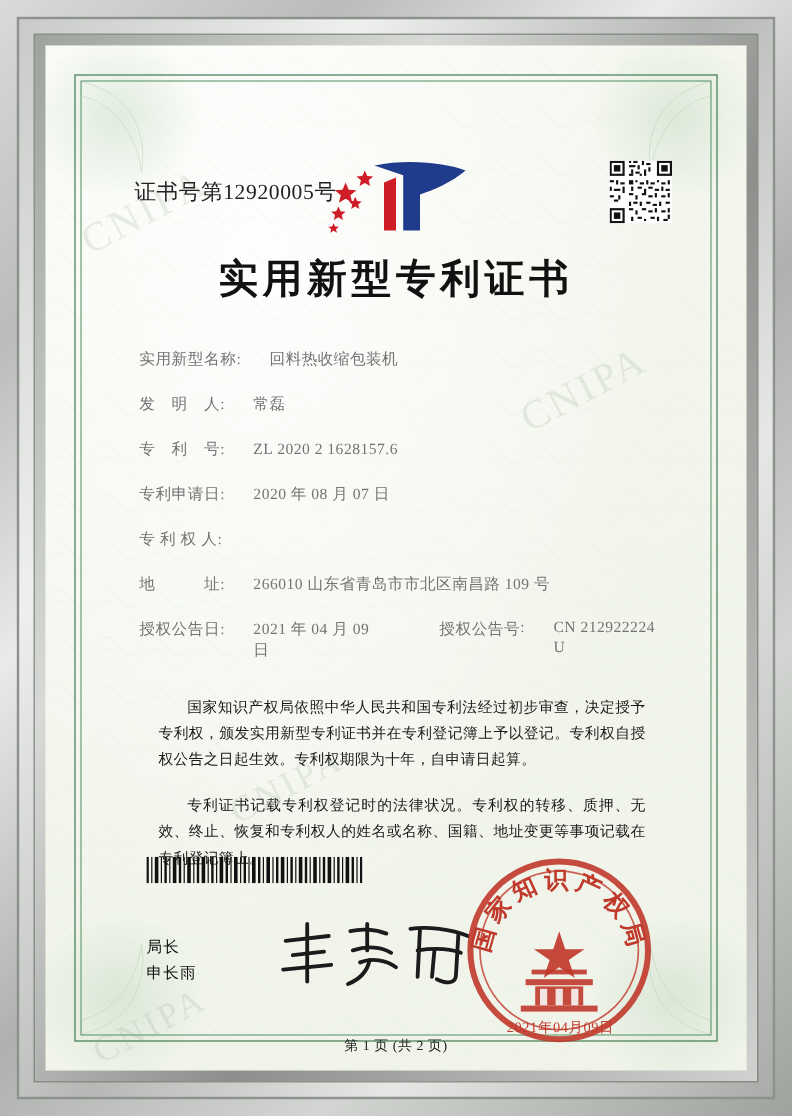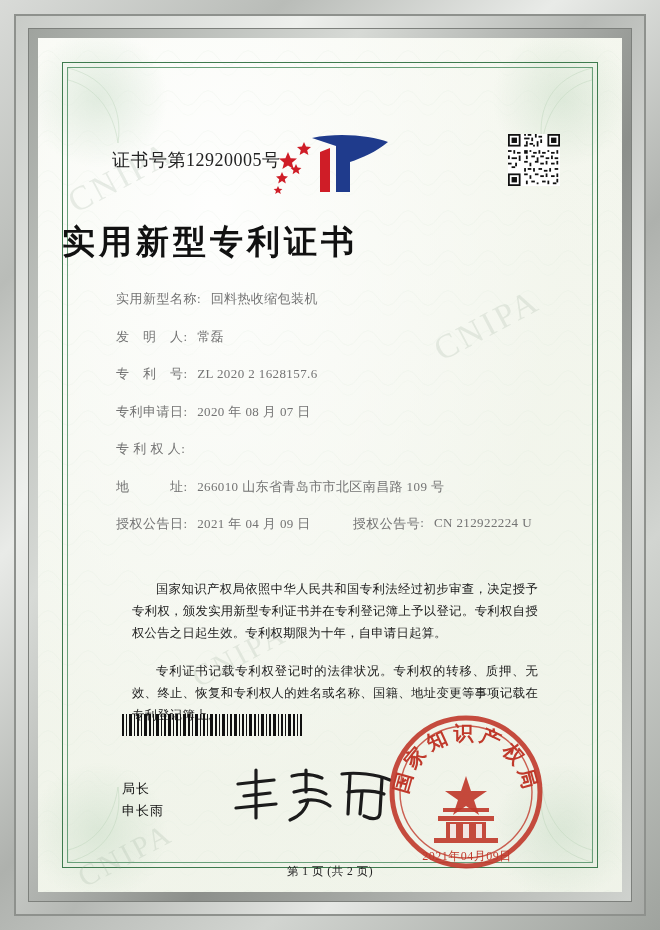--- a/index.html
+++ b/index.html
@@ -110,22 +110,22 @@
     background:#fff;
   }
   .logo {
     position: absolute;
     left: 50%; top: 68px;
     transform: translateX(-50%);
     width: 140px; height: 72px;
   }
   .title {
     position: absolute;
-    left: 0; right: 0; top: 158px;
-    text-align: left;
+    left: 0; right: 0; top: 148px;
+    text-align: center;
     font-size: 33px;
     font-weight: bold;
     letter-spacing: 4px;
     color: #111;
     font-family: "DejaVu Serif", "Liberation Serif", serif;
   }
 
   .fields {
     position: absolute;
     left: 54px; top: 228px;
@@ -137,21 +137,21 @@
     margin-bottom: 19.5px;
     font-size: 13px;
     color: #737373;
   }
   .field-label {
     white-space: nowrap;
     letter-spacing: 0.5px;
   }
   .field-colon { margin: 0 2px 0 0; }
   .field-value {
-    margin-left: 8px;
+    margin-left: 22px;
     letter-spacing: .4px;
   }
   .field-row.two-col { justify-content: flex-start; }
   .field-row .second {
     margin-left: 42px;
     display: flex;
     align-items: flex-start;
   }
 
   .para {

